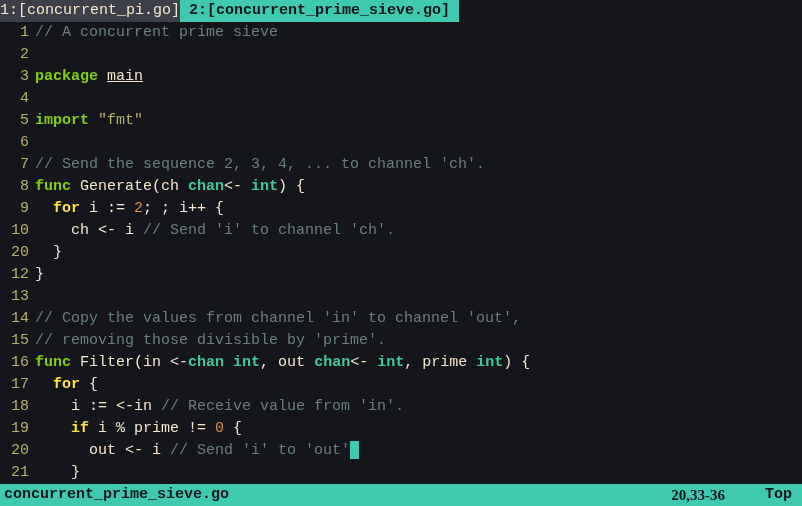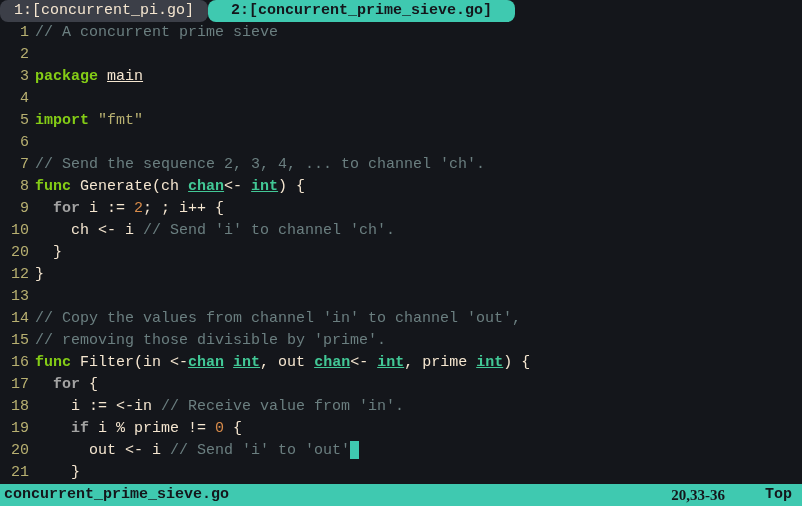--- a/index.html
+++ b/index.html
@@ -12,23 +12,22 @@
     height: 506px;
     overflow: hidden;
     color: #f5e6d0;
   }
   .tabbar {
     display: flex;
     height: 22px;
     background: #14161b;
   }
   .tab {
-    padding: 0 14px;
+    padding: 0 0;
     white-space: pre;
-    border-radius: 8px;
   }
   .tab.inactive {
     background: #3c3f48;
     color: #f5e6d0;
   }
   .tab.active {
     background: #3fc9b0;
     color: #14161b;
     font-weight: bold;
   }
@@ -58,23 +57,23 @@
     align-items: center;
     padding: 0 4px;
     font-weight: bold;
   }
   .status-left { flex: 1; }
   .status-mid  { padding: 0 40px 0 0; font-family: Liberation Serif, serif; }
   .status-right { padding-right: 6px; }
 
   .cmt { color: #6b7f80; }
   .kw  { color: #84cc16; font-weight: bold; }
-  .kw2 { color: #a3a3a3; font-weight: bold; }
+  .kw2 { color: #fde047; font-weight: bold; }
   .fn  { color: #f5e6d0; }
-  .typ { color: #42c896; font-weight: bold; text-decoration: underline; }
+  .typ { color: #42c896; font-weight: bold; }
   .str { color: #b8b071; }
   .num { color: #d88b4a; }
   .op  { color: #f5e6d0; }
   .id  { color: #f5e6d0; text-decoration: underline; }
 
   .cursor {
     display: inline-block;
     width: 9px;
     height: 18px;
     background: #3fc9b0;

